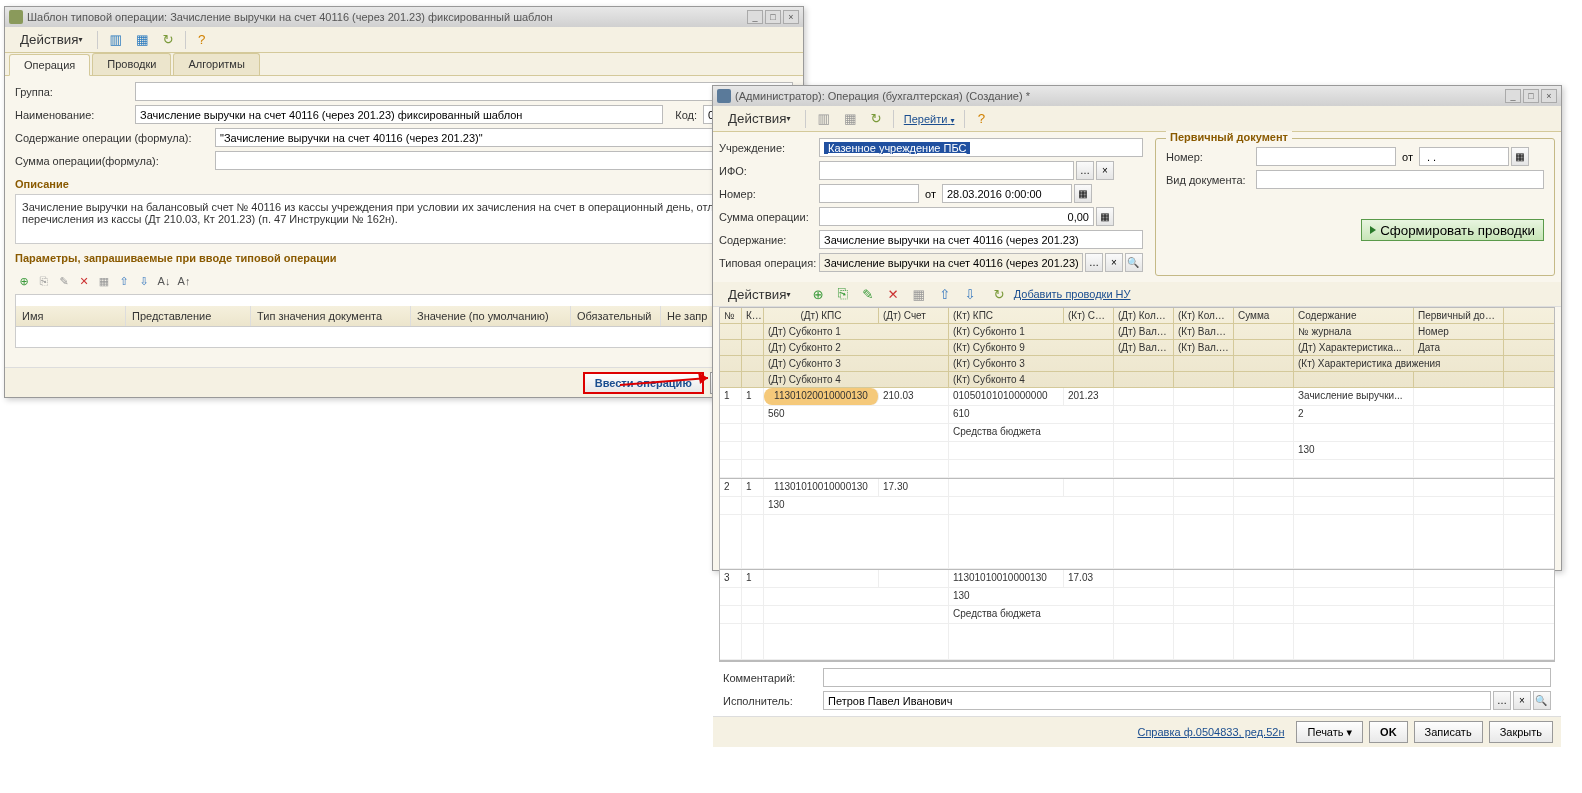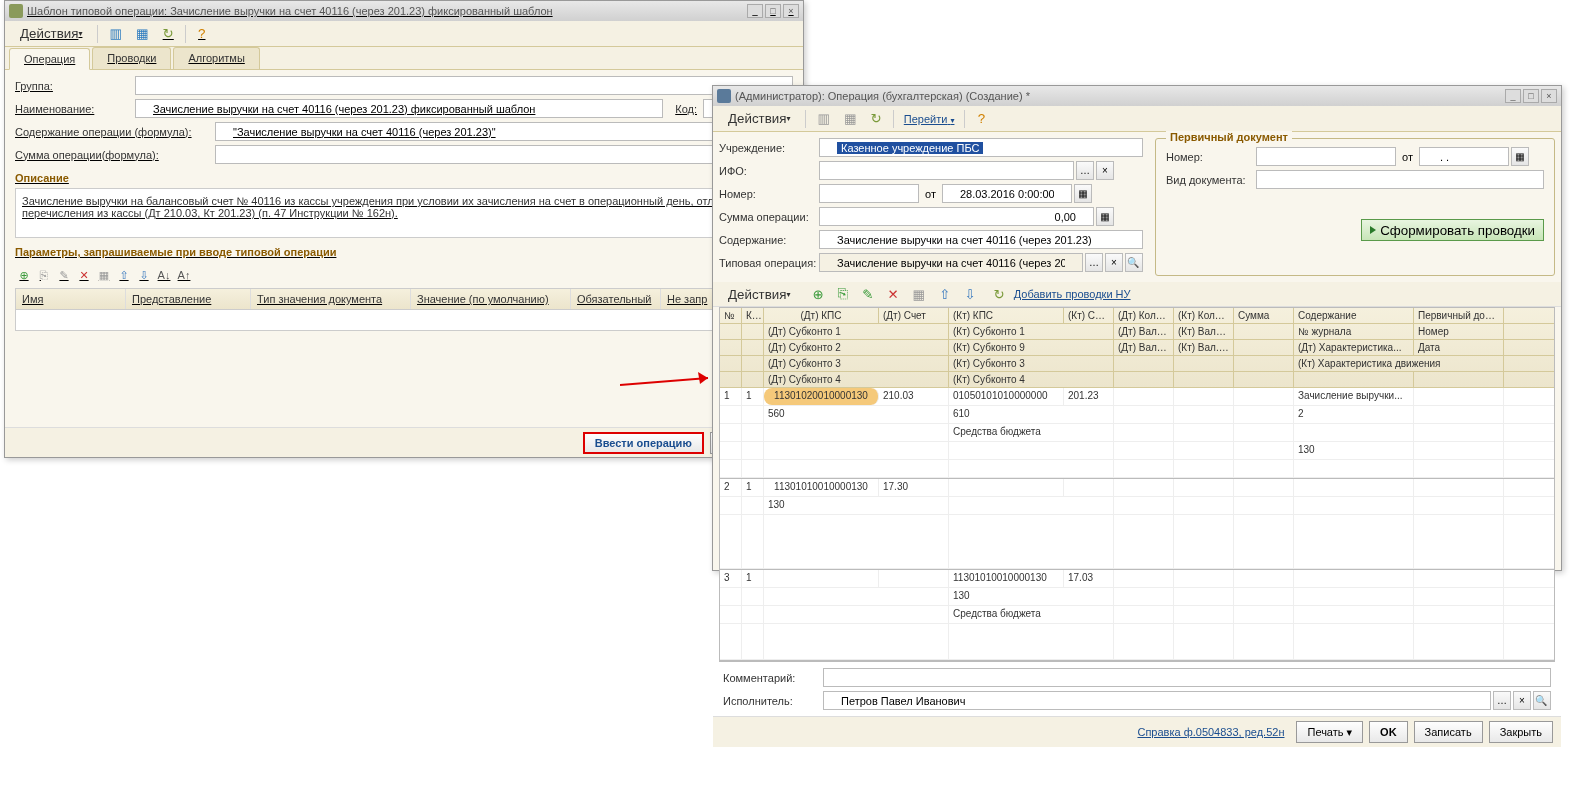--- a/index.html
+++ b/index.html
@@ -19,49 +19,49 @@
 .goto-link { color: #1a4d8f; text-decoration: underline; cursor: pointer; padding: 0 4px; }
 
 .tabs { display: flex; background: #f5f1e3; border-bottom: 1px solid #d4c99a; padding-left: 4px; }
 .tab { padding: 4px 14px; border: 1px solid #d4c99a; border-bottom: none; background: #ece5cc; margin-right: 2px; cursor: pointer; color: #333; border-radius: 3px 3px 0 0; }
 .tab.active { background: #f9f6ed; font-weight: normal; border-bottom: 1px solid #f9f6ed; position: relative; top: 1px; }
 
 .form-area { padding: 6px 10px; }
 .form-row { display: flex; align-items: center; margin-bottom: 4px; font-size: 11px; color: #333; }
 .form-label { width: 120px; flex-shrink: 0; }
 .form-label.wide { width: 200px; }
-.text-input { height: 19px; border: 1px solid #bbb; background: #fff; padding: 0 17px; font-size: 11px; }
+.text-input { height: 19px; border: 1px solid #bbb; background: #fff; padding: 0 4px; font-size: 11px; }
 .text-input.ro { background: #f5f1e3; }
 
 .section-title { color: #8a5a00; font-weight: bold; padding: 4px 0; font-size: 11px; }
 .desc-box { border: 1px solid #ccc; background: #fff; padding: 6px; font-size: 11px; color: #333; height: 50px; overflow: hidden; }
 
 .param-toolbar { display: flex; gap: 2px; padding: 4px 0; }
 .param-toolbar .tbtn { width: 18px; height: 18px; border: 1px solid transparent; display: inline-flex; align-items: center; justify-content: center; cursor: pointer; }
 .param-grid { border: 1px solid #ccc; background: #fff; }
-.param-grid-header { display: flex; background: linear-gradient(#f5f0dd, #ece5cc); border-bottom: 1px solid #ccc; }
+.param-grid-header { display: flex; background: linear-gradient(#f5f0dd, #ece5cc); border-bottom: 1px solid #ccc; margin-top: 11px; }
 .param-col { padding: 4px 6px; border-right: 1px solid #ddd; font-size: 11px; color: #333; }
 .param-body { height: 20px; background: #fff; }
 
 .footer-btns { position: absolute; bottom: 0; right: 0; height: 30px; display: flex; align-items: center; gap: 6px; padding: 0 8px; border-top: 1px solid #ddd; width: 100%; justify-content: flex-end; background: #f5f1e3; }
 .btn { height: 22px; padding: 0 10px; border: 1px solid #999; background: linear-gradient(#fefefe,#e8e8e8); cursor: pointer; font-size: 11px; }
 .btn.primary { border: 2px solid #d00; font-weight: bold; color: #1a4d8f; }
 .btn.ok { font-weight: bold; }
 
 
 .w2-form-top { display: flex; gap: 12px; padding: 6px; }
 .w2-left { flex: 1; }
 .w2-right { border: 1px solid #c5b986; border-radius: 3px; padding: 8px 10px 6px 10px; width: 400px; position: relative; }
 .w2-right-title { position: absolute; top: -8px; left: 10px; background: #f9f6ed; padding: 0 4px; color: #8a5a00; font-weight: bold; font-size: 11px; }
 
 .w2-row { display: flex; align-items: center; margin-bottom: 4px; }
 .w2-row .lbl { width: 100px; flex-shrink: 0; color: #333; }
 .inp-grp { display: flex; align-items: center; gap: 2px; }
 .inp-btn { width: 18px; height: 19px; border: 1px solid #bbb; background: linear-gradient(#fafafa,#e5e5e5); cursor: pointer; font-size: 10px; display: flex; align-items: center; justify-content: center; }
-.inp-sel { background: #2050a0; color: #fff; padding: 0 4px; }
+.inp-sel { background: #2050a0; color: #fff; padding: 0 4px; text-decoration: underline; }
 
 .grid-btn-row { display: flex; align-items: center; gap: 4px; padding: 2px 6px; background: #f5f1e3; border-bottom: 1px solid #ddd; }
 .green-btn { height: 22px; padding: 0 8px; border: 1px solid #5a9a4a; background: linear-gradient(#e8f5e0,#c8e5b8); cursor: pointer; display: flex; align-items: center; gap: 4px; }
 .green-triangle { width: 0; height: 0; border-left: 6px solid #2a7a2a; border-top: 4px solid transparent; border-bottom: 4px solid transparent; }
 
 .grid2 { border: 1px solid #bbb; margin: 0 6px; background: #fff; }
 .grid2-head { background: linear-gradient(#f5f0dd, #ece5cc); }
 .grid2-head-row { display: flex; border-bottom: 1px solid #d4c99a; }
 .gh { border-right: 1px solid #d4c99a; padding: 2px 4px; font-size: 10px; color: #333; overflow: hidden; white-space: nowrap; text-overflow: ellipsis; }
 .grid2-body { max-height: 300px; overflow: auto; }
@@ -78,21 +78,21 @@
 .c-sum { width: 60px; } .c-sod { width: 120px; } .c-perv { width: 90px; }
 
 .arrow { position: absolute; left: 620px; top: 370px; width: 100px; height: 30px; pointer-events: none; }
 
 .status-right { display: flex; align-items: center; gap: 6px; padding: 4px 8px; border-top: 1px solid #ddd; justify-content: flex-end; background: #f5f1e3; }
 .link { color: #1a4d8f; text-decoration: underline; cursor: pointer; }
 </style>
 </head>
 <body>
 
-<div class="window" style="left:4px; top:0; width:800px; height:458px;text-decoration:underline;">
+<div class="window" style="left:4px; top:6px; width:800px; height:392px;">
 
   <div class="titlebar">
     <span class="icon-slot"></span>
     <span class="title-text">Шаблон типовой операции: Зачисление выручки на счет 40116 (через 201.23) фиксированный шаблон</span>
     <div class="winbtns">
       <span class="winbtn">_</span>
       <span class="winbtn">□</span>
       <span class="winbtn">×</span>
     </div>
   </div>

